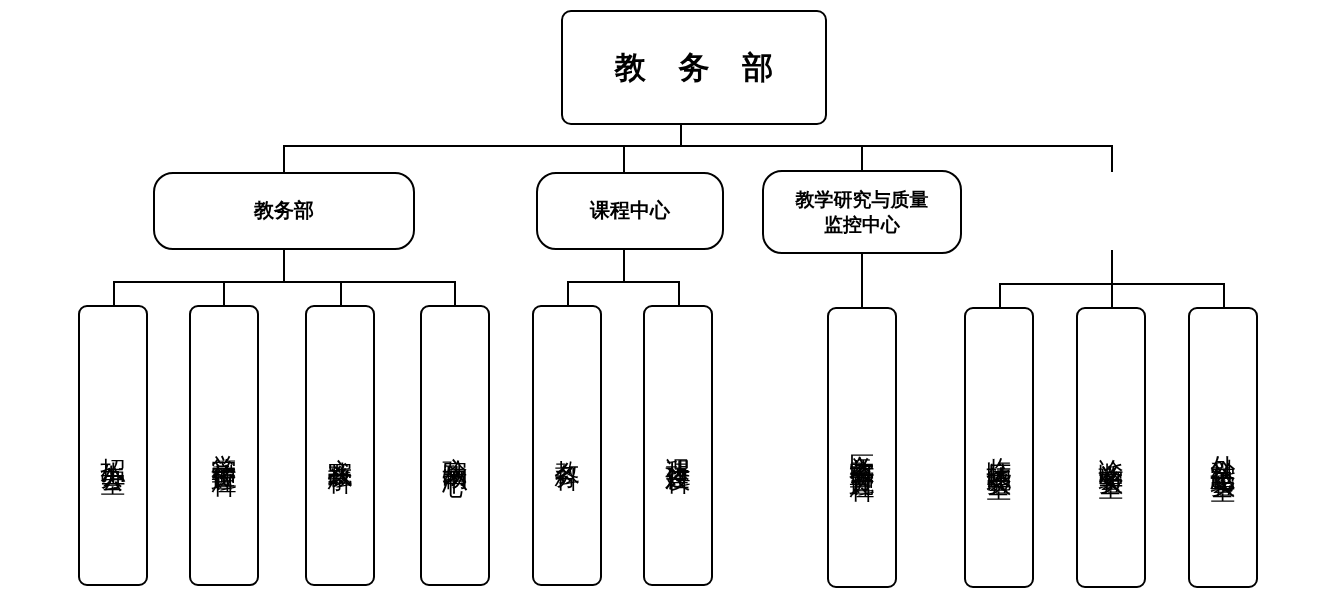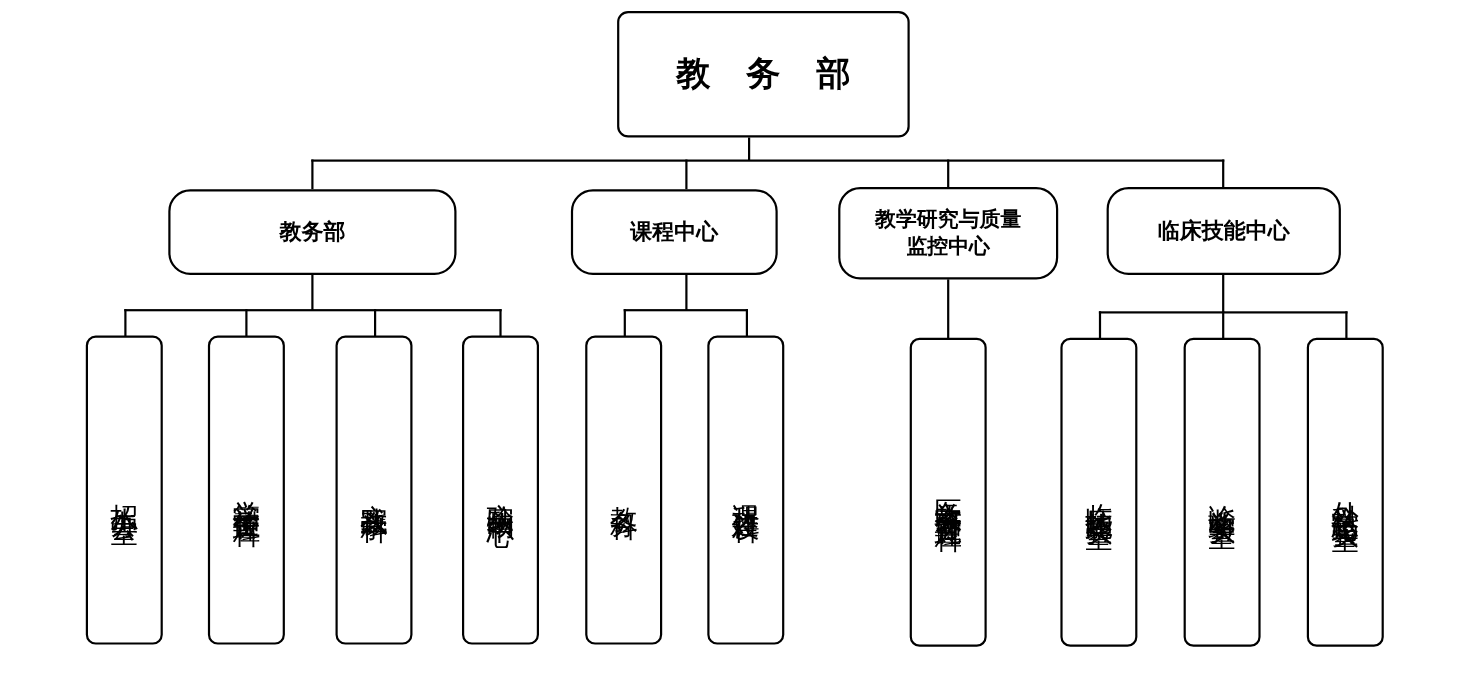--- a/index.html
+++ b/index.html
@@ -88,32 +88,29 @@
 
   <div class="line v" style="left:283px;top:145px;width:2px;height:27px;"></div>
   <div class="line v" style="left:623px;top:145px;width:2px;height:27px;"></div>
   <div class="line v" style="left:861px;top:145px;width:2px;height:27px;"></div>
   <div class="line v" style="left:1111px;top:145px;width:2px;height:27px;"></div>
 
   <div class="node lvl2" style="left:153px;top:172px;width:262px;height:78px;">
     <span class="label">教务部</span>
   </div>
 
-  <div class="node lvl2" style="left:519px;top:172px;width:188px;height:78px;">
+  <div class="node lvl2" style="left:536px;top:172px;width:188px;height:78px;">
     <span class="label">课程中心</span>
   </div>
 
   <div class="node lvl2 two-line" style="left:762px;top:170px;width:200px;height:84px;">
     <span class="label">教学研究与质量
 监控中心</span>
   </div>
 
-  <div class="node lvl2" style="left:1006px;top:170px;width:213px;height:80px;">
-    <span class="label">临床技能中心</span>
-  </div>
 
   <div class="line v" style="left:283px;top:250px;width:2px;height:32px;"></div>
   <div class="line h" style="left:113px;top:281px;width:343px;height:2px;"></div>
   <div class="line v" style="left:113px;top:281px;width:2px;height:25px;"></div>
   <div class="line v" style="left:223px;top:281px;width:2px;height:25px;"></div>
   <div class="line v" style="left:340px;top:281px;width:2px;height:25px;"></div>
   <div class="line v" style="left:454px;top:281px;width:2px;height:25px;"></div>
 
   <div class="node leaf" style="left:78px;top:305px;width:70px;height:281px;">
     <span class="label">招生办公室</span>

